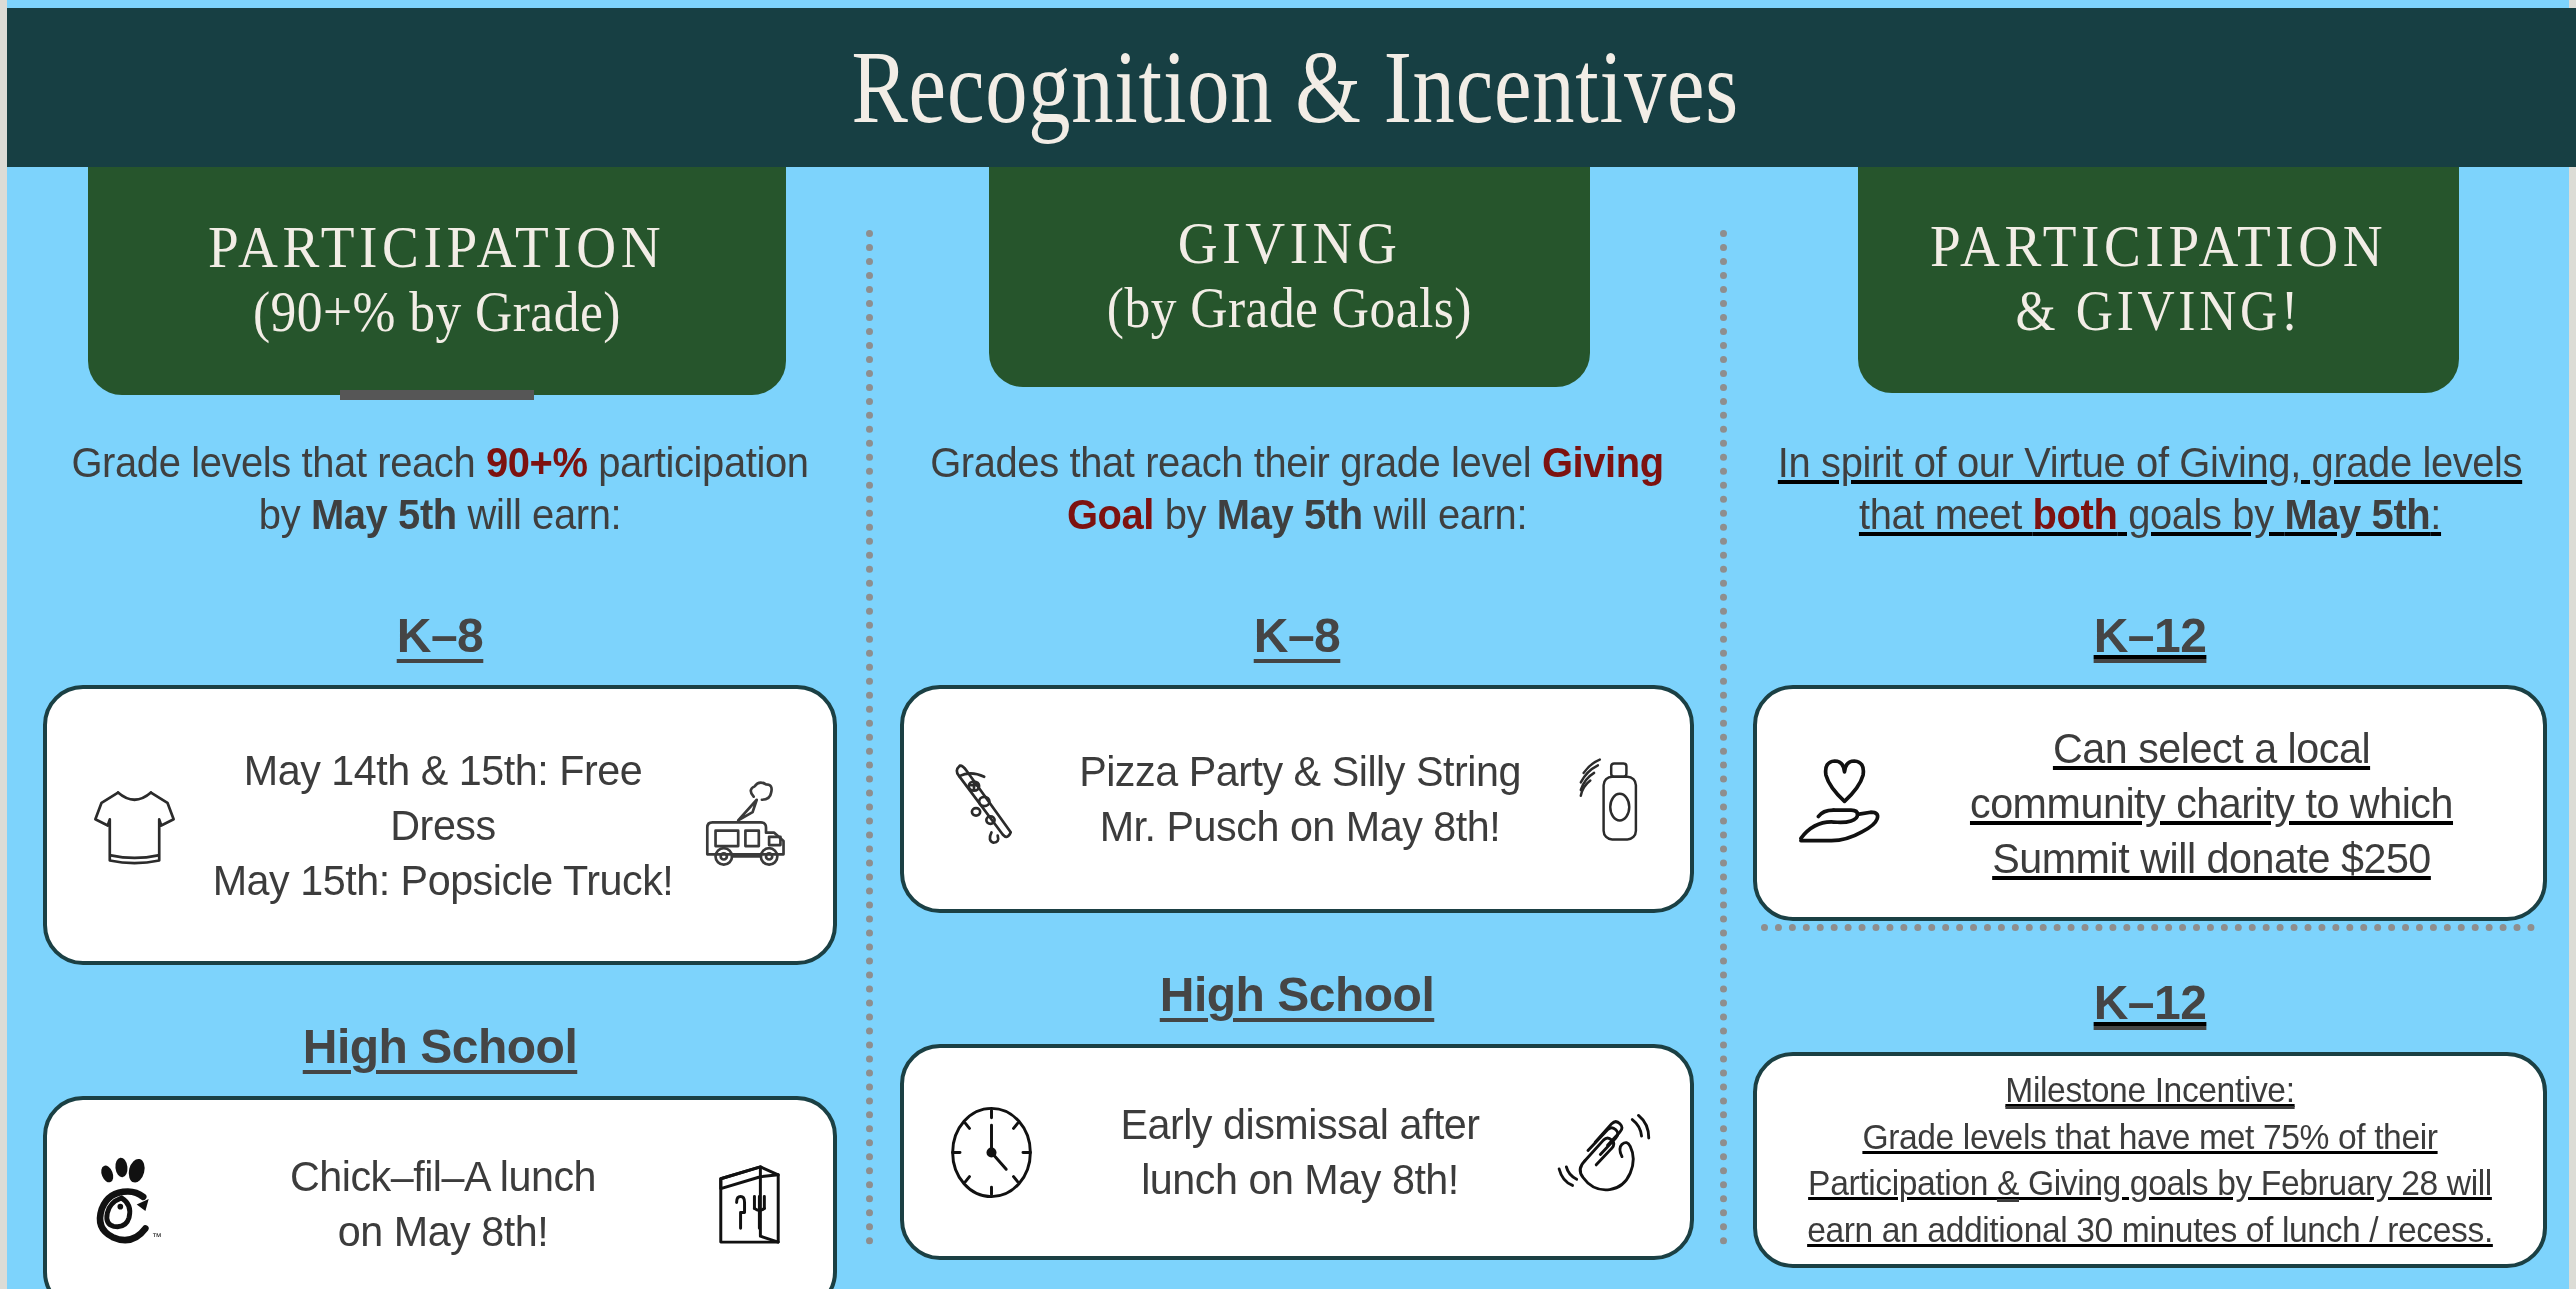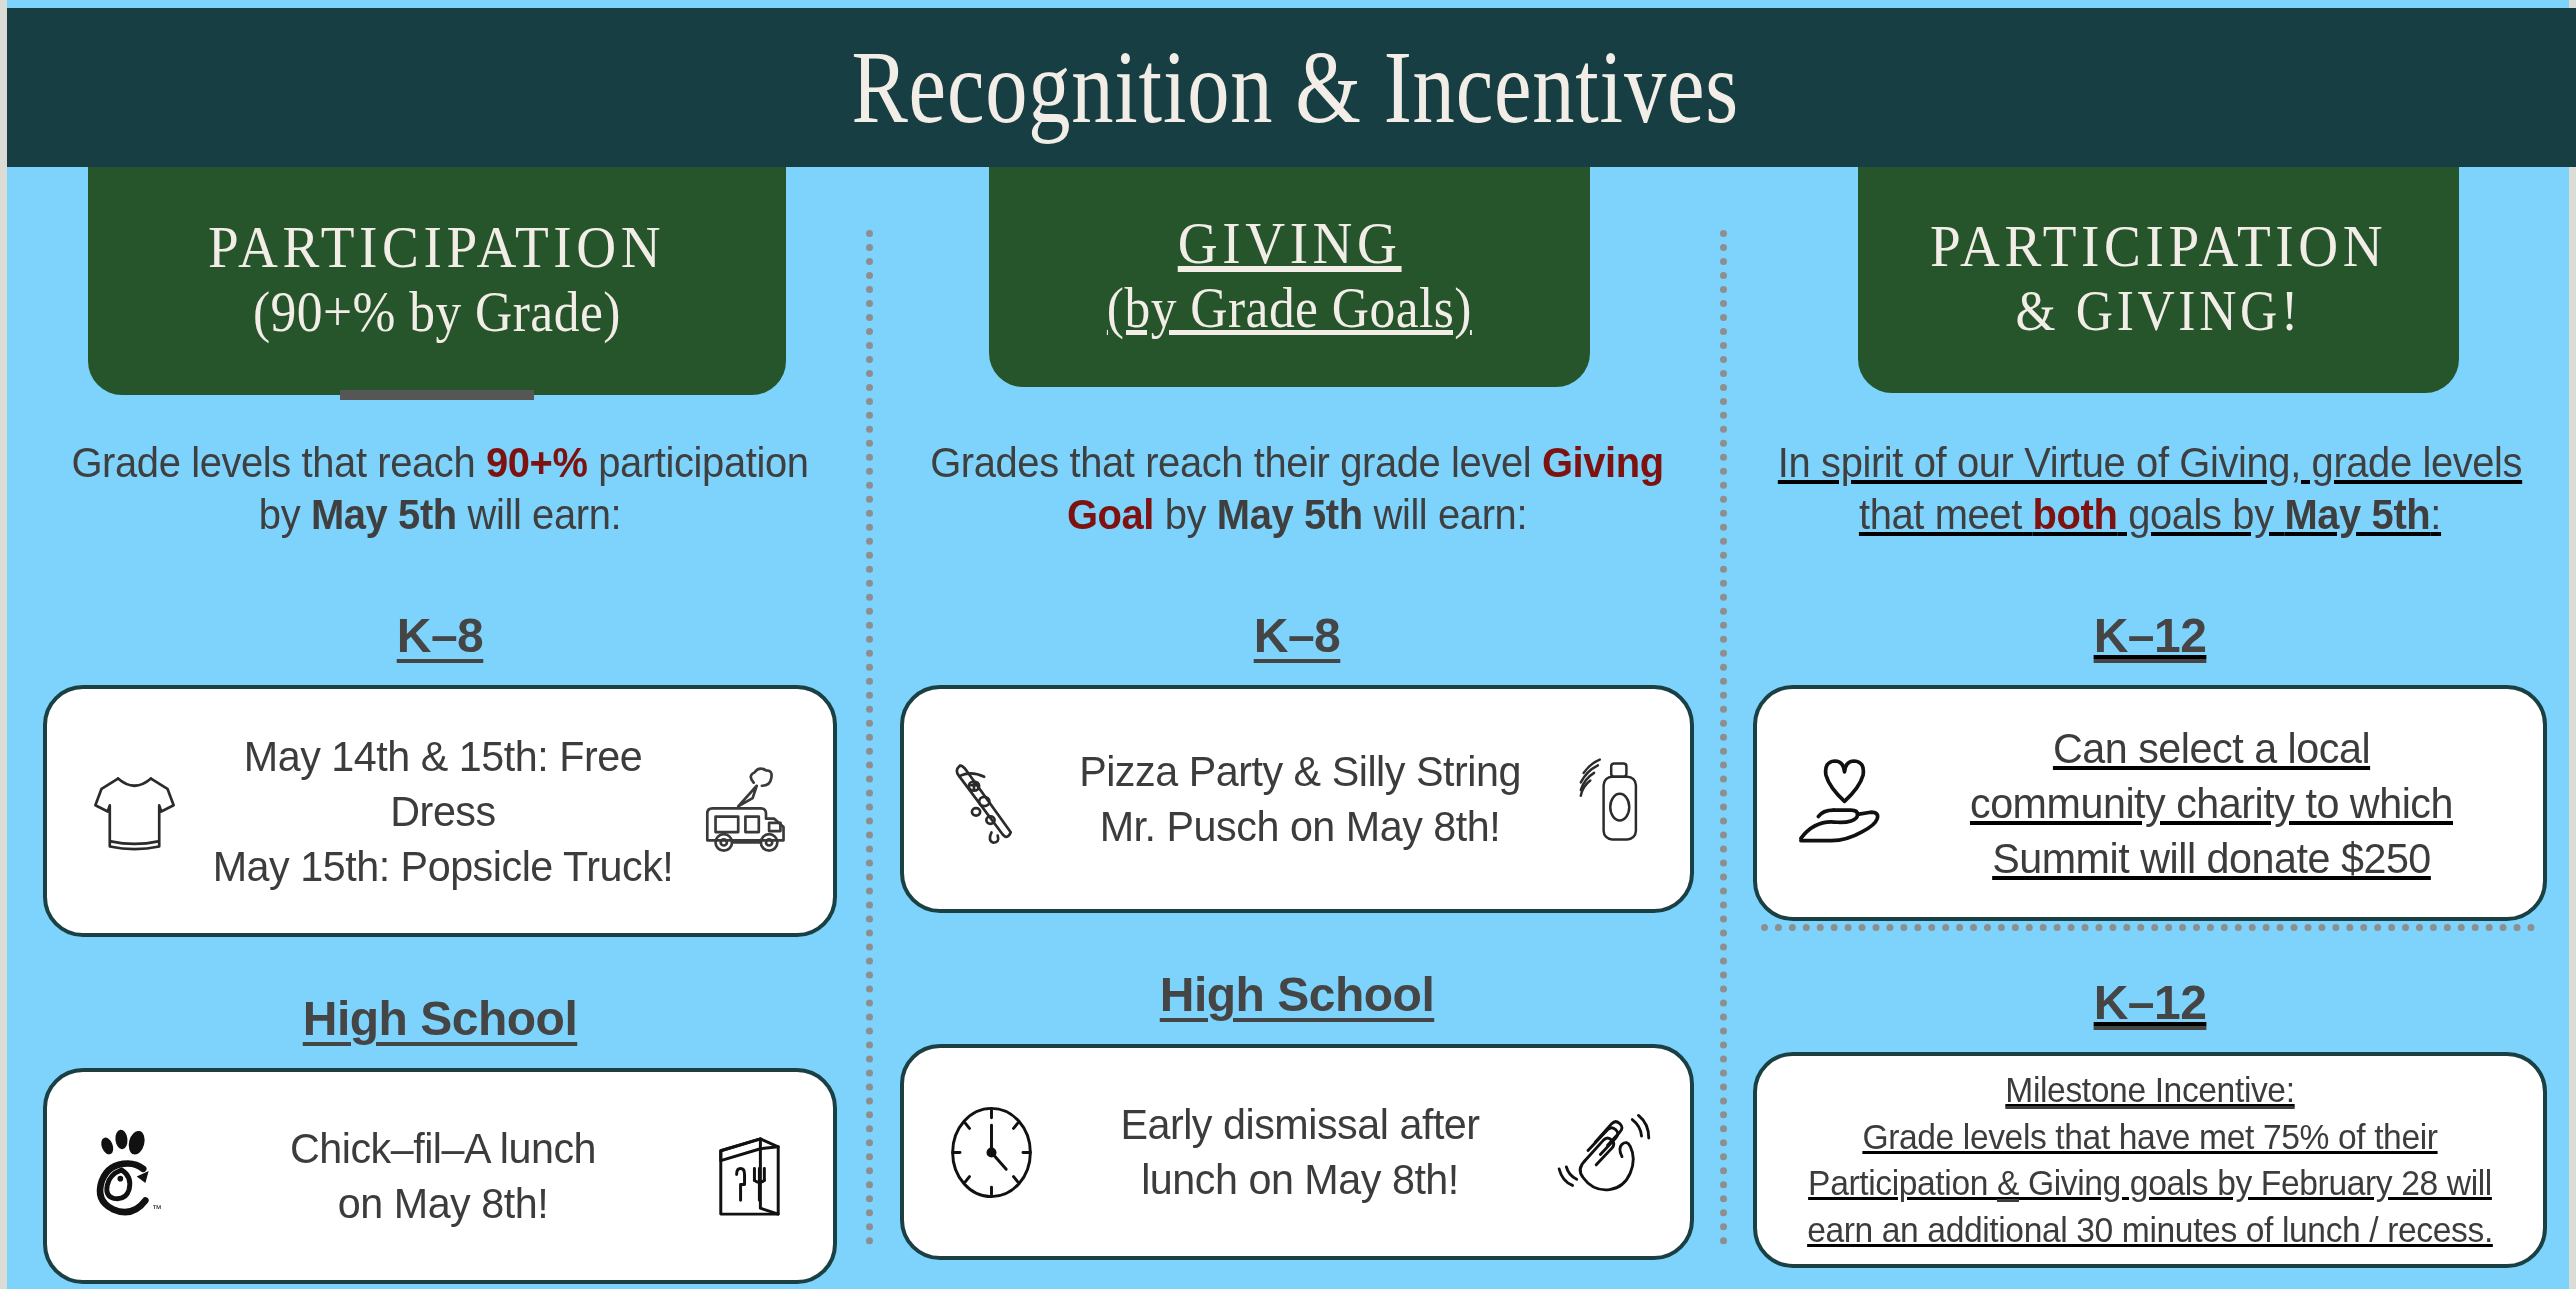--- a/index.html
+++ b/index.html
@@ -45,21 +45,21 @@
     text-align:center;
     color:#f2ede6;
     font-family:"Liberation Serif", serif;
     font-weight:400;
   }
   .tab-line1 { font-size:60px; letter-spacing:5px; line-height:1.06; transform:scaleX(0.92);}
   .tab-line2 { font-size:56px; letter-spacing:0.5px; line-height:1.2; transform:scaleX(0.92);}
   .tab-line2.caps { letter-spacing:4px; }
 
   #tab-1 { left:81px;  width:698px; height:228px; }
-  #tab-2 { left:982px; width:601px; height:220px;text-decoration:underline; }
+  #tab-2 { left:982px; width:601px; height:220px; }
   #tab-3 { left:1851px;width:601px; height:226px; }
 
   .tab-handle {
     position:absolute;
     left:50%; transform:translateX(-50%);
     bottom:-5px;
     width:194px; height:10px;
     background:#565656;
   }
 
@@ -128,21 +128,21 @@
     font-size:35px;
     line-height:1.33;
     letter-spacing:-0.4px;
   }
   .card-text u { text-decoration:underline; text-underline-offset:4px; }
   .icon { flex:0 0 auto; display:flex; align-items:center; justify-content:center; }
   .icon.left  { width:123px; }
   .icon.right { width:117px; }
 
   
-  .card.h1 { height:252px; }
+  .card.h1 { height:280px; }
   .card.h2 { height:228px;justify-content:flex-end; }
   .card.h3 { height:236px; }
   .card.h4 { height:216px; }
 
   .spacer-hs { height:46px; }
 
   svg { display:block; }
 </style>
 </head>
 <body>

